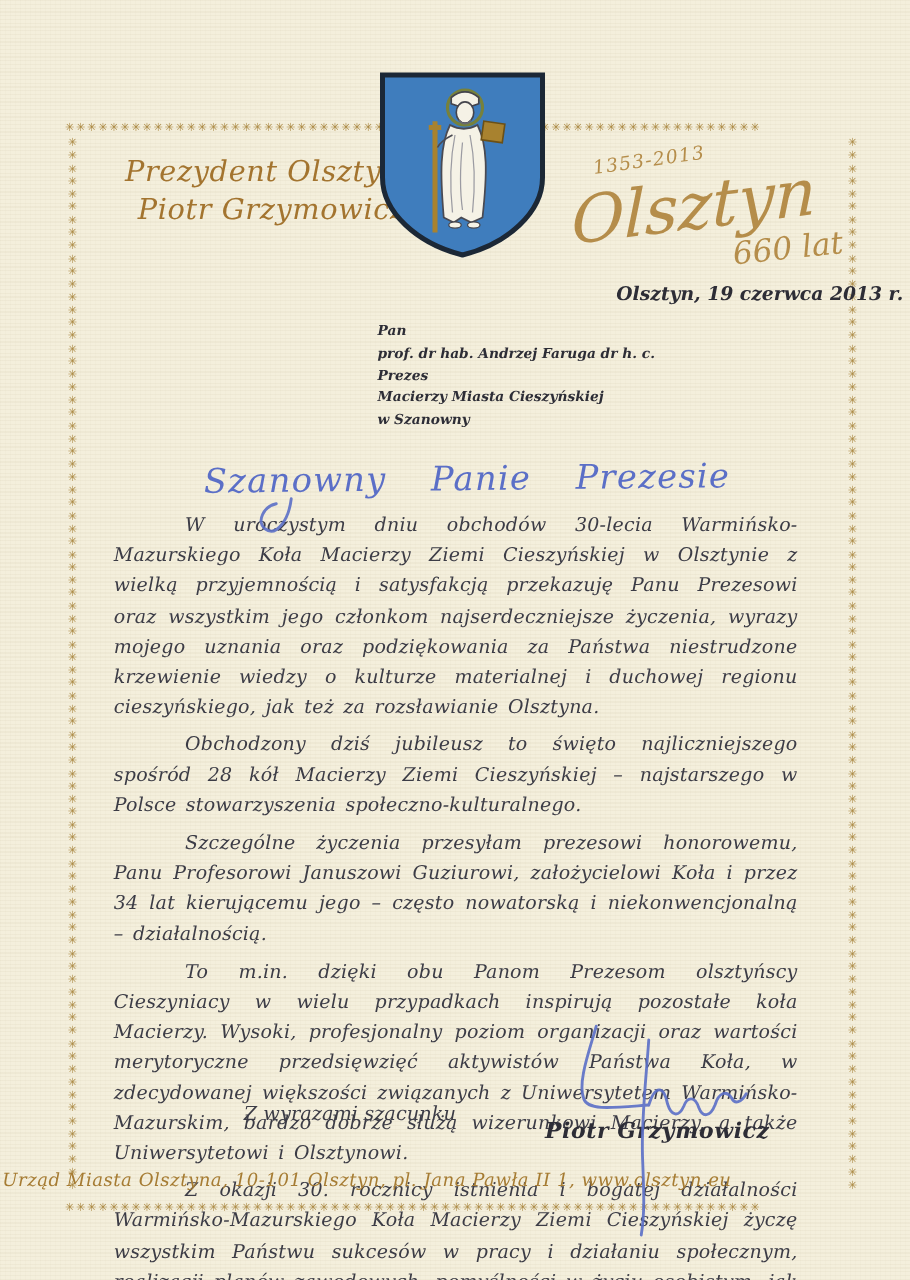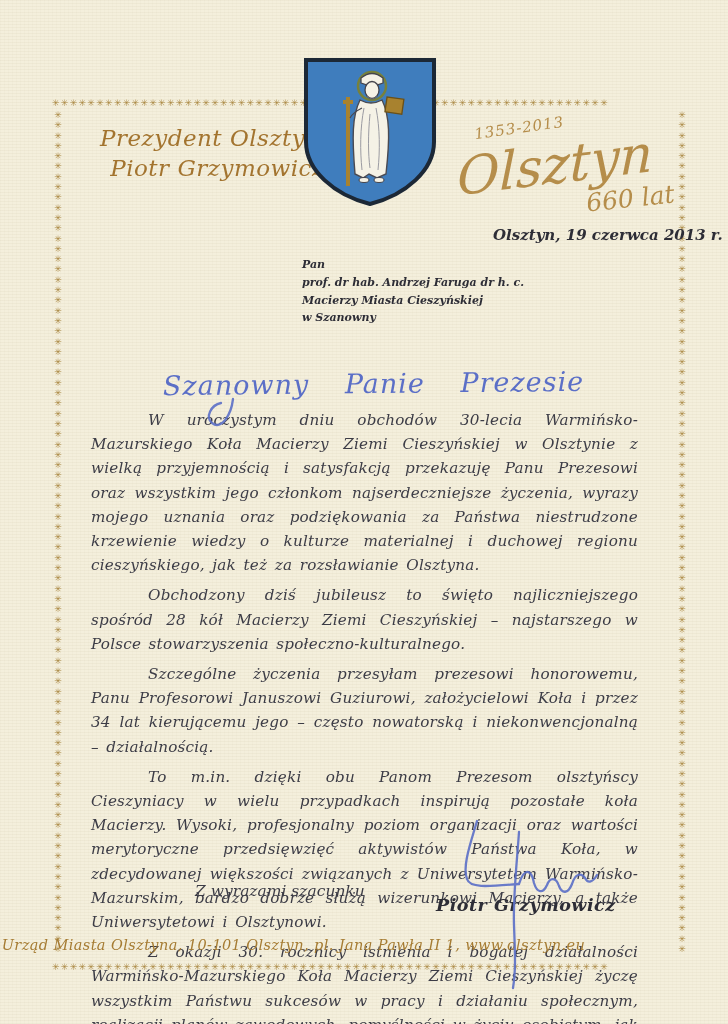--- a/index.html
+++ b/index.html
@@ -270,20 +270,21 @@
   <svg class="logo-script" viewBox="0 0 230 110">
     <text x="12" y="72" font-family="DejaVu Serif, serif" font-style="italic" font-size="52" fill="#b58d4a" transform="rotate(-7 12 72) skewX(-8)">Olsztyn</text>
   </svg>
   <span class="logo-sub">660 lat</span>
 
   <div class="dateline">Olsztyn, 19 czerwca 2013 r.</div>
 
   <div class="addressee">
     <div>Pan</div>
     <div>prof. dr hab. Andrzej Faruga dr h. c.</div>
+    <div>Prezes</div>
     <div>Macierzy Miasta Cieszyńskiej</div>
     <div>w Szanowny</div>
   </div>
 
   <div class="salutation">Szanowny Panie Prezesie</div>
 
   <div class="letter-body">
     <p>W uroczystym dniu obchodów 30-lecia Warmińsko-Mazurskiego Koła Macierzy Ziemi Cieszyńskiej w Olsztynie z wielką przyjemnością i satysfakcją przekazuję Panu Prezesowi oraz wszystkim jego członkom najserdeczniejsze życzenia, wyrazy mojego uznania oraz podziękowania za Państwa niestrudzone krzewienie wiedzy o kulturze materialnej i duchowej regionu cieszyńskiego, jak też za rozsławianie Olsztyna.</p>
     <p>Obchodzony dziś jubileusz to święto najliczniejszego spośród 28 kół Macierzy Ziemi Cieszyńskiej – najstarszego w Polsce stowarzyszenia społeczno-kulturalnego.</p>
     <p>Szczególne życzenia przesyłam prezesowi honorowemu, Panu Profesorowi Januszowi Guziurowi, założycielowi Koła i przez 34 lat kierującemu jego – często nowatorską i niekonwencjonalną – działalnością.</p>

